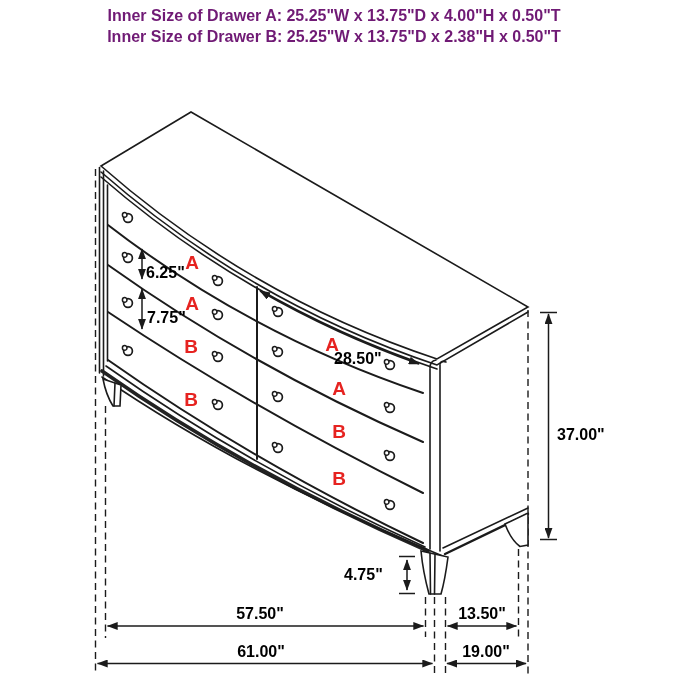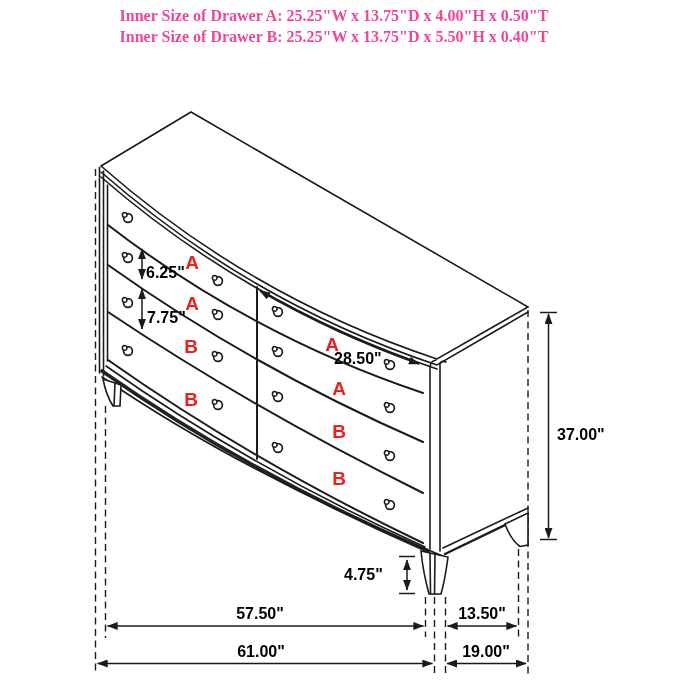--- a/index.html
+++ b/index.html
@@ -1,31 +1,31 @@
 <!DOCTYPE html>
 <html><head>
 <meta charset="utf-8">
 <style>
   html,body{margin:0;padding:0;background:#fff;}
   #stage{position:relative;width:700px;height:700px;background:#ffffff;overflow:hidden;
          font-family:"Liberation Sans","DejaVu Sans",sans-serif;}
   #title-block{position:absolute;top:5px;left:0;width:668px;text-align:center;
-               font-weight:bold;font-size:16px;line-height:21px;color:#ec4899;font-family:Liberation Serif, serif;}
+               font-weight:bold;font-size:16px;line-height:21px;color:#701a75;}
   svg text{font-family:"Liberation Sans","DejaVu Sans",sans-serif;}
   .dim-label{font-size:16px;font-weight:bold;fill:#000;}
   .red-label{font-size:19px;font-weight:bold;fill:#e62320;}
 </style>
 </head>
 <body>
 
 <div id="stage">
 
   <div id="title-block">
     <div>Inner Size of Drawer A: 25.25"W x 13.75"D x 4.00"H x 0.50"T</div>
-    <div>Inner Size of Drawer B: 25.25"W x 13.75"D x 5.50"H x 0.40"T</div>
+    <div>Inner Size of Drawer B: 25.25"W x 13.75"D x 2.38"H x 0.50"T</div>
   </div>
 
   <svg width="700" height="700" viewBox="0 0 700 700">
     <defs>
       <marker id="ah" markerUnits="userSpaceOnUse" markerWidth="11" markerHeight="8" refX="10.2" refY="4" orient="auto-start-reverse">
         <path d="M0,0 L11,4 L0,8 Z" fill="#1b1b1b"></path>
       </marker>
       <g id="knob">
         <circle cx="0" cy="0" r="4.4" fill="#fff" stroke="#1b1b1b" stroke-width="1.7"></circle>
         <circle cx="-3.3" cy="-3.1" r="2.3" fill="#fff" stroke="#1b1b1b" stroke-width="1.5"></circle>

